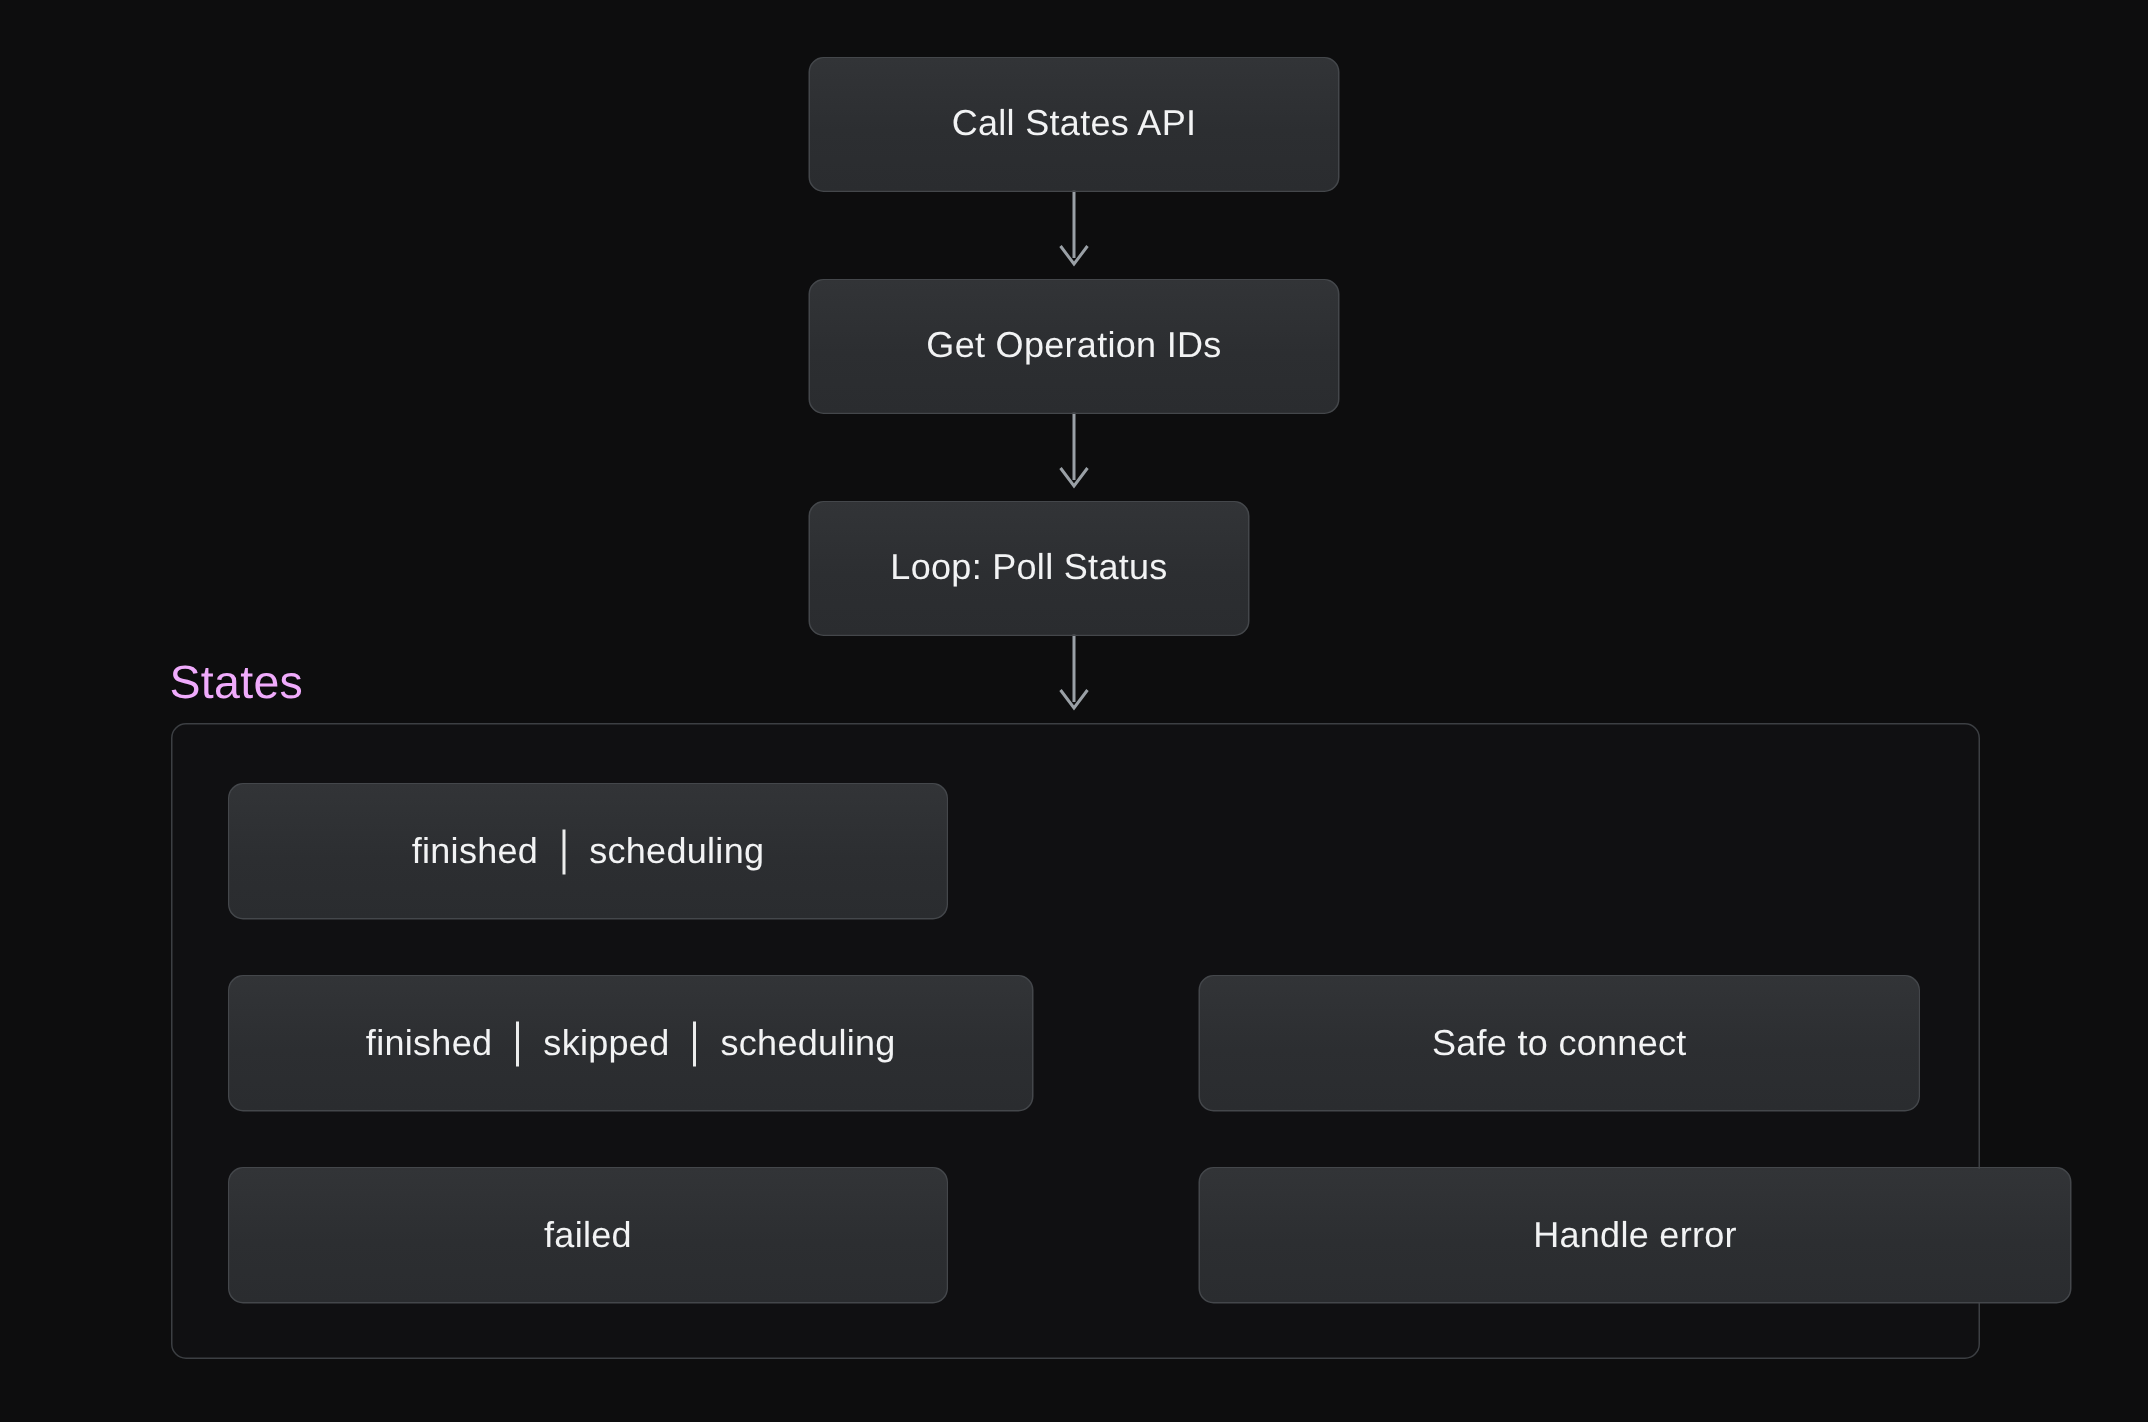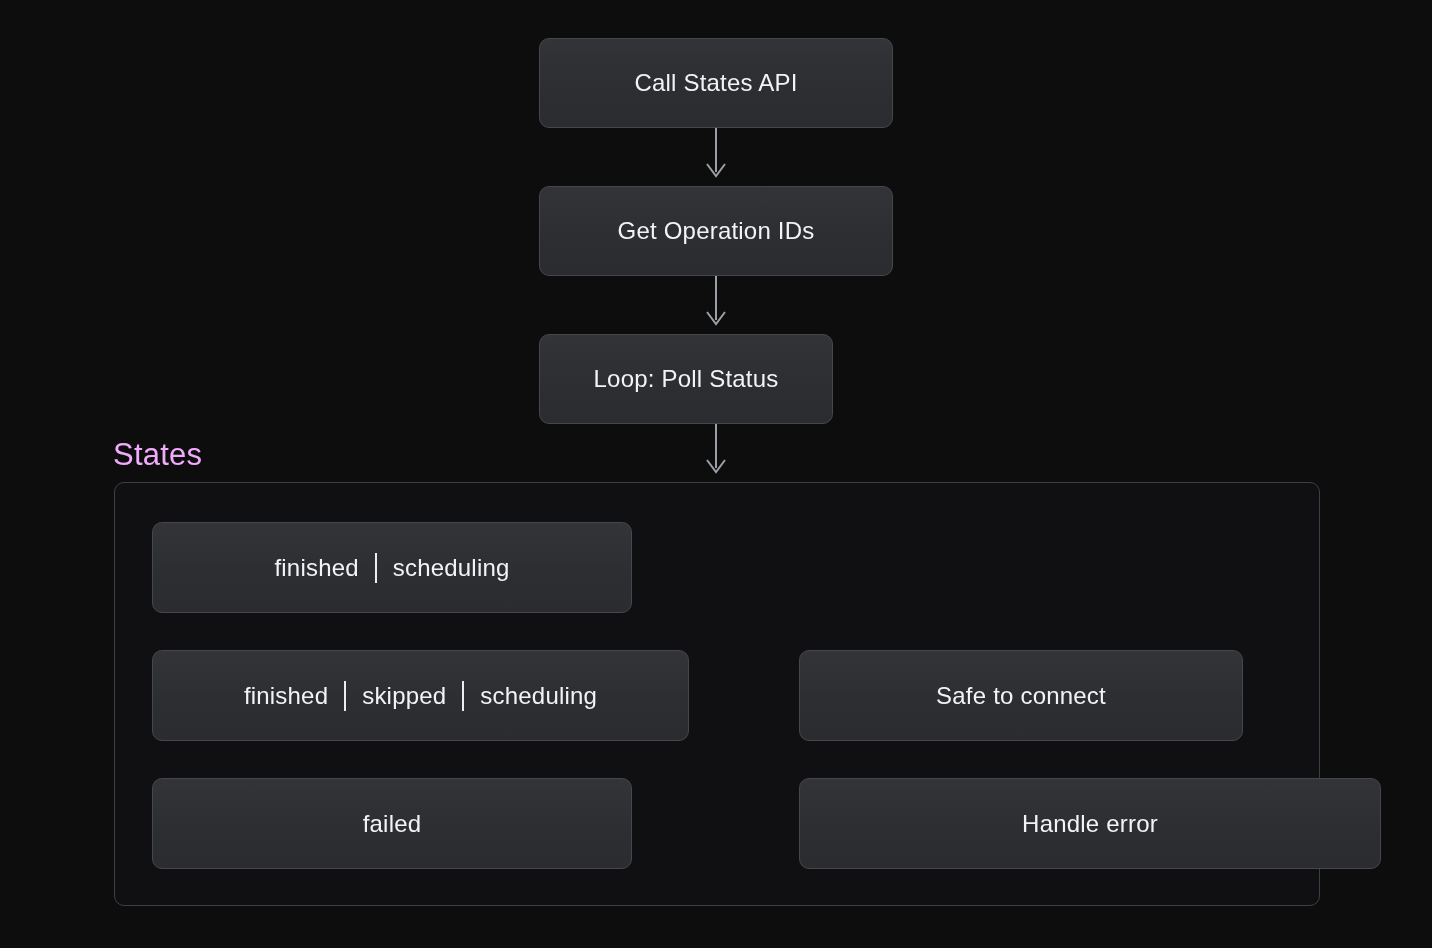--- a/index.html
+++ b/index.html
@@ -178,21 +178,21 @@
   <div class="node" style="left:152px; top:650px; width:537px; height:91px;">
     <div class="state-inner">
       <span class="state-word">finished</span>
       <span class="state-sep"></span>
       <span class="state-word">skipped</span>
       <span class="state-sep"></span>
       <span class="state-word">scheduling</span>
     </div>
   </div>
 
-  <div class="node" style="left:799px; top:650px; width:444px; height:91px;">
+  <div class="node" style="left:799px; top:650px; width:481px; height:91px;">
     <span>Safe to connect</span>
   </div>
 
   <div class="node" style="left:152px; top:778px; width:480px; height:91px;">
     <div class="state-inner">
       <span class="state-word">failed</span>
     </div>
   </div>
 
   <div class="node" style="left:799px; top:778px; width:582px; height:91px;">

